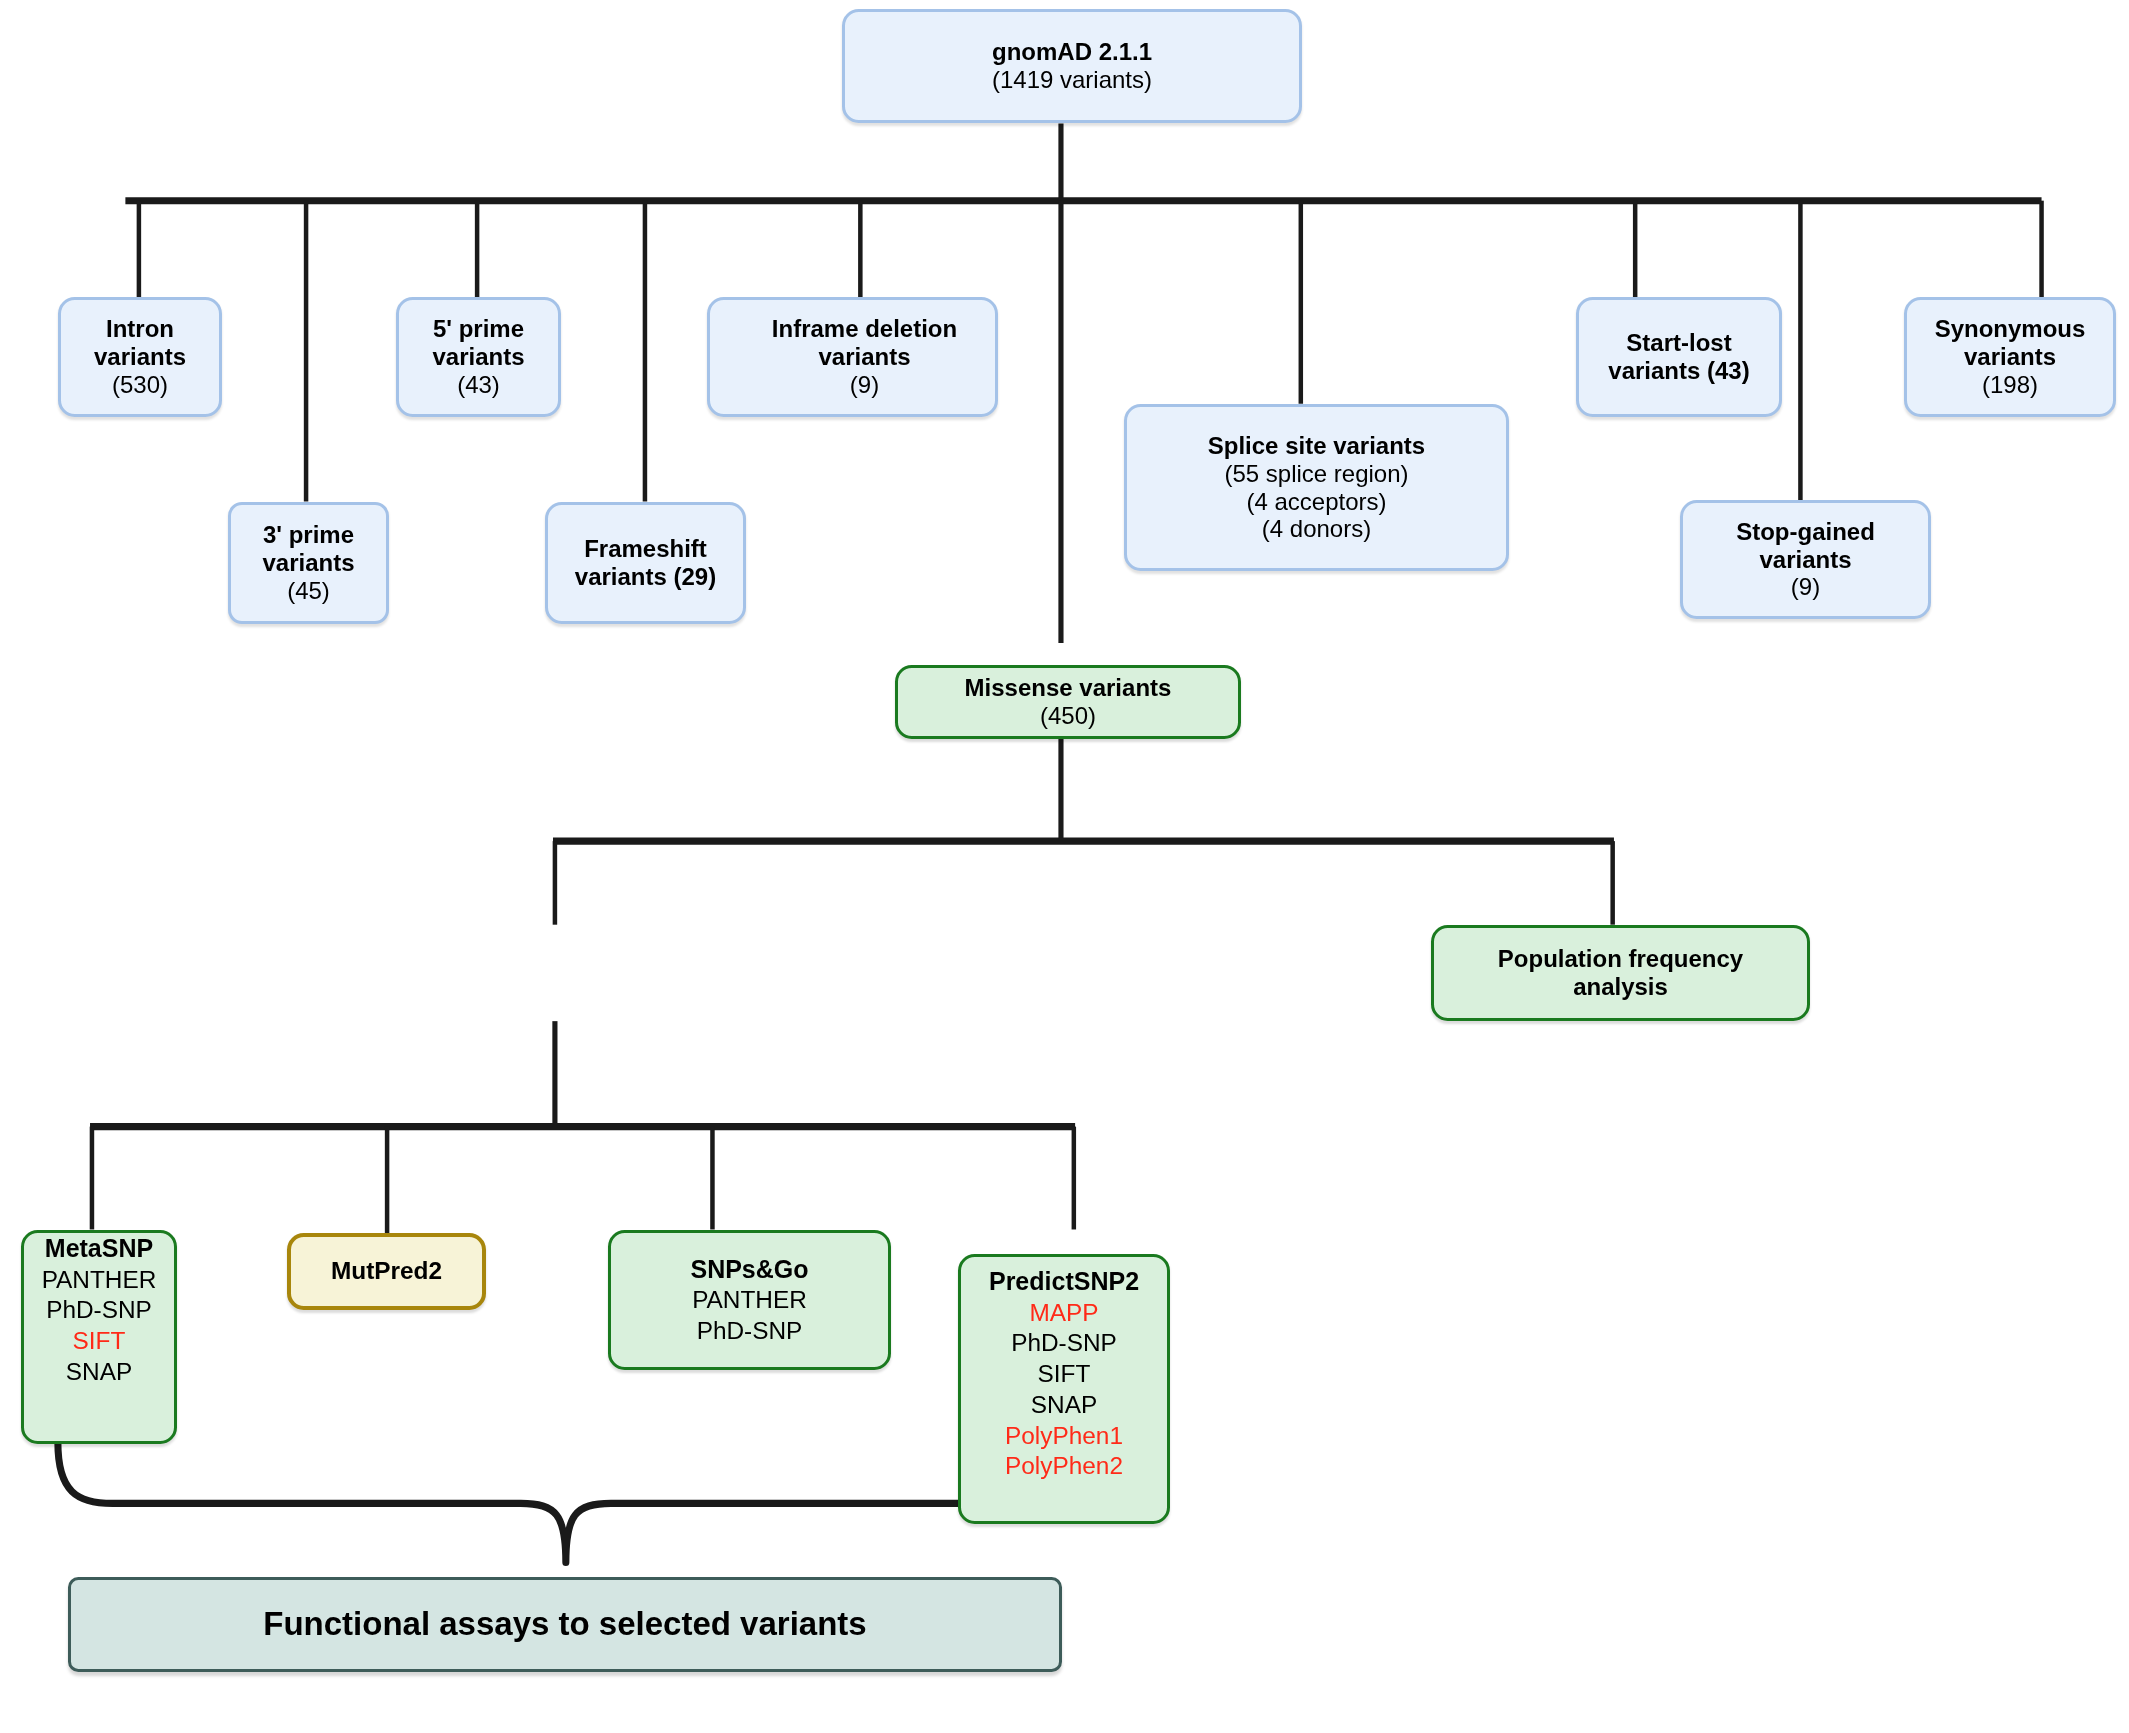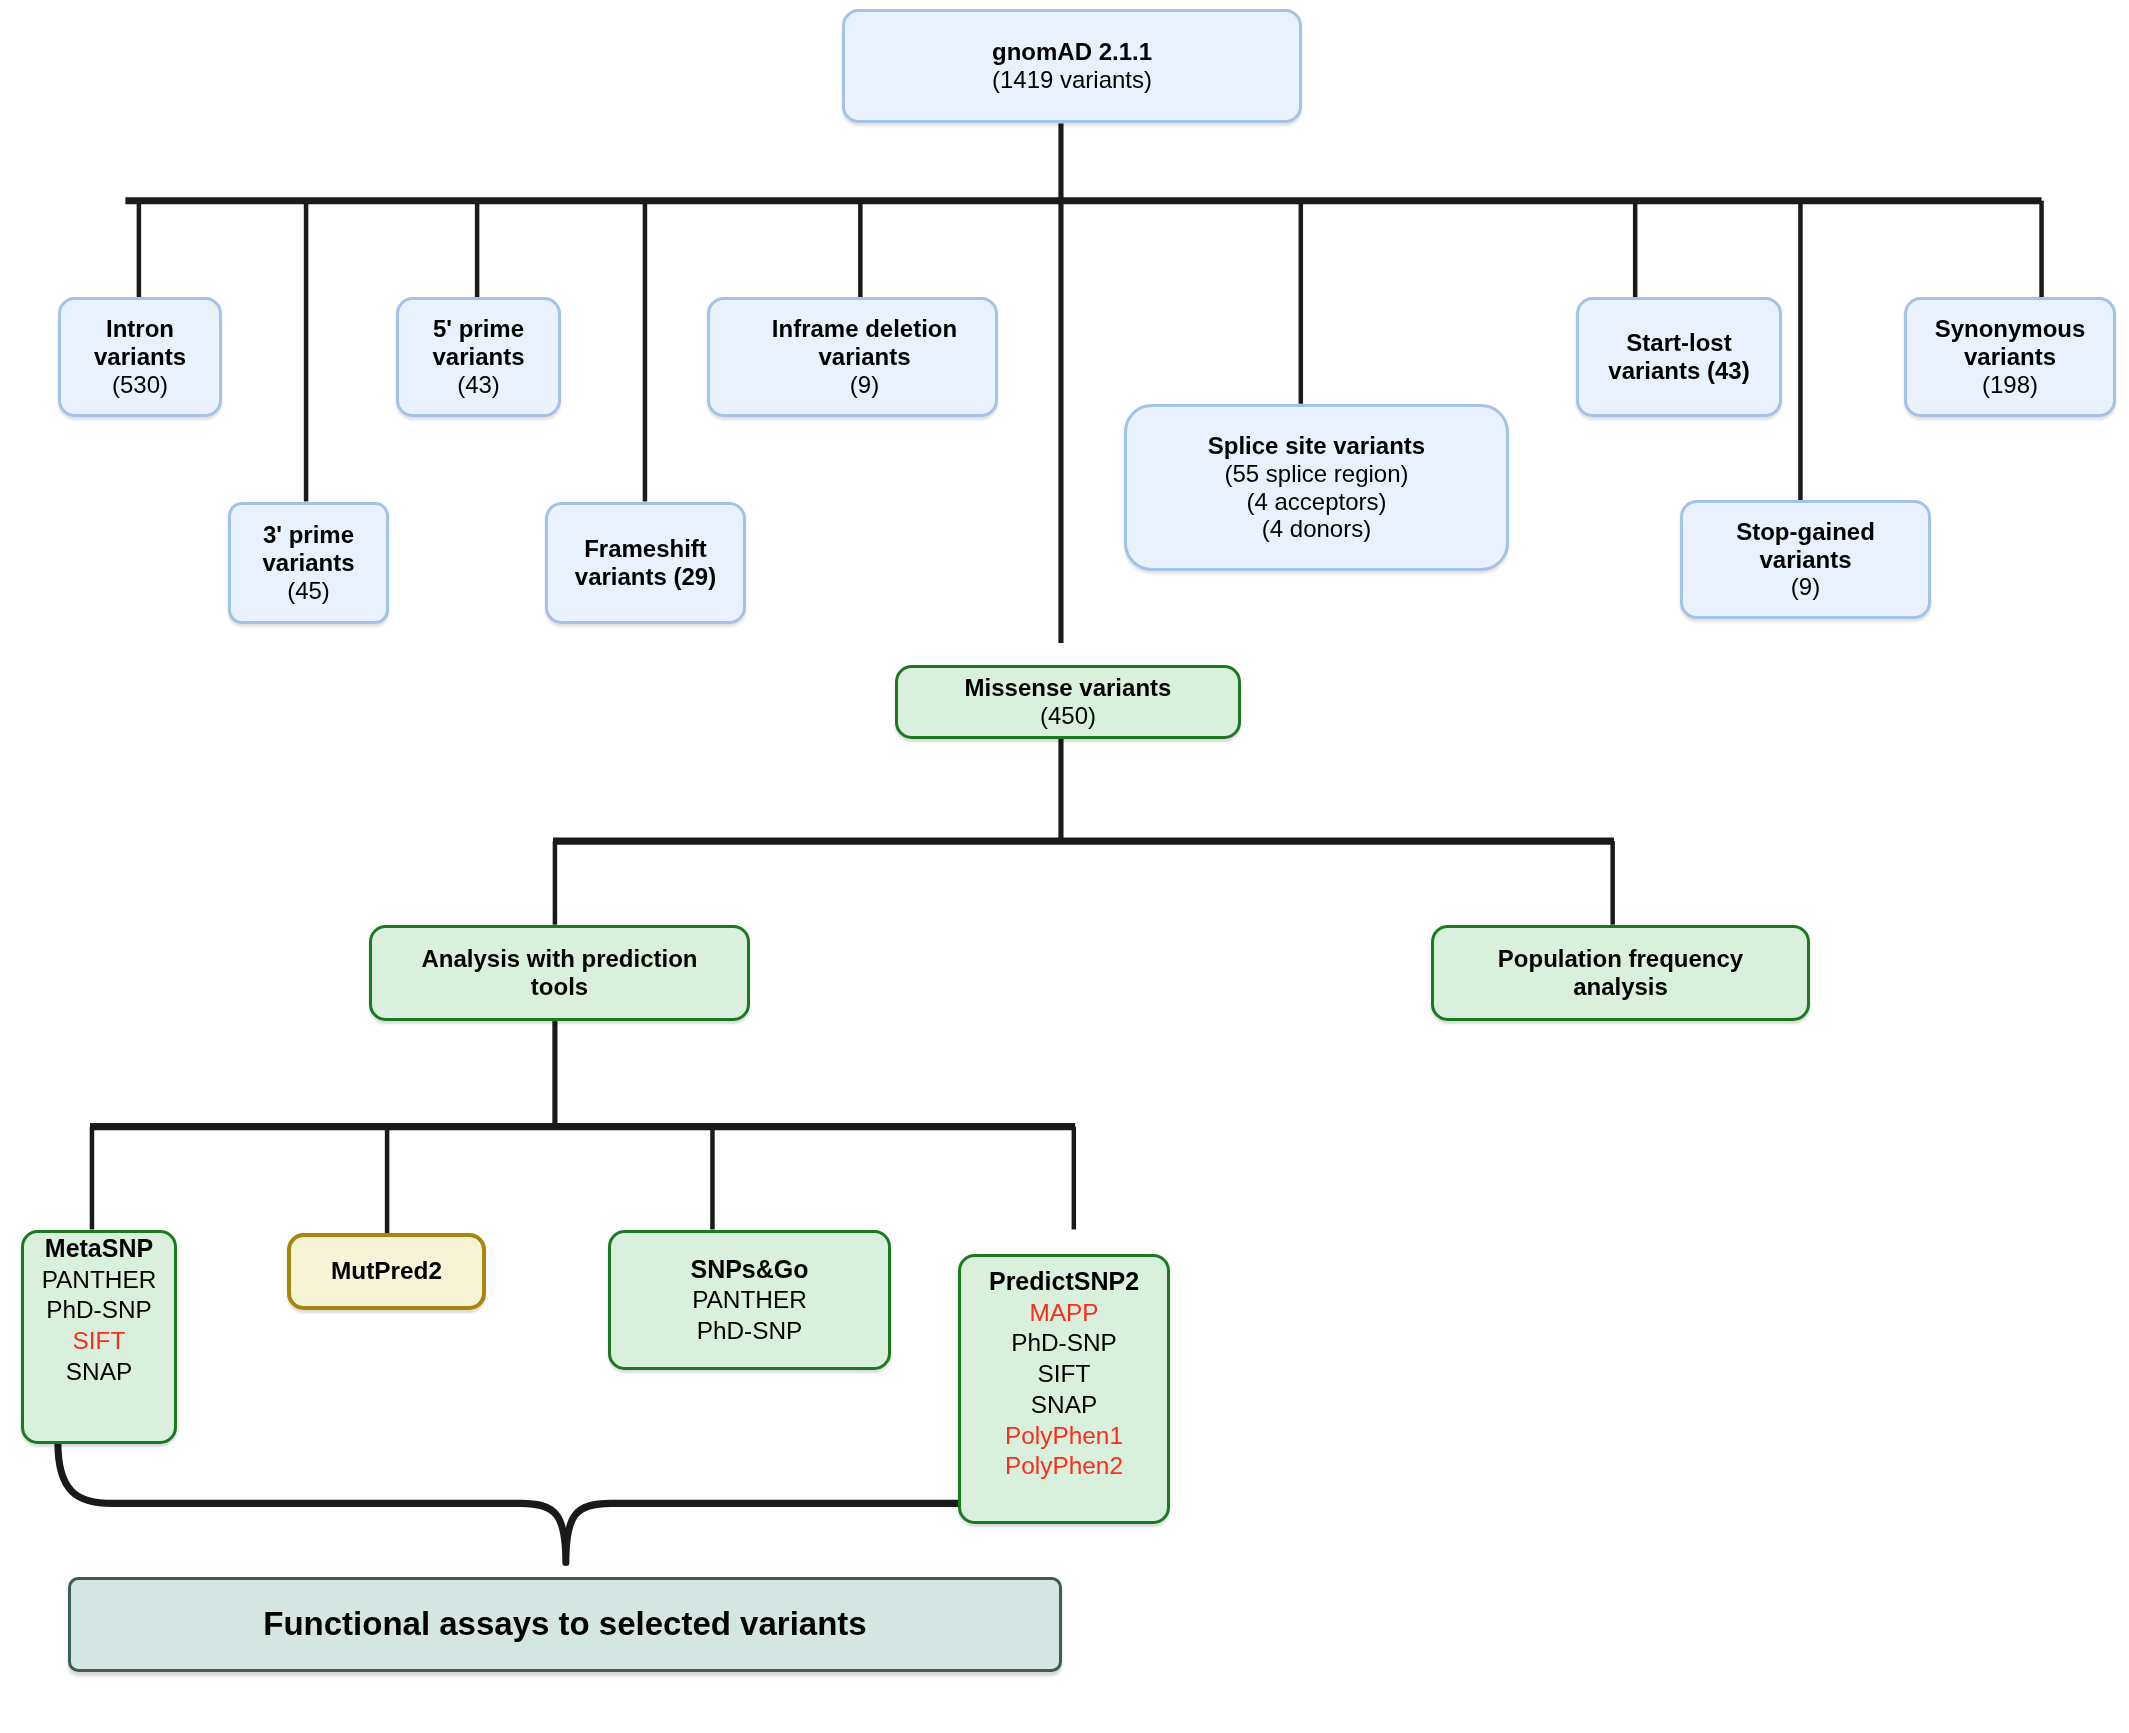--- a/index.html
+++ b/index.html
@@ -157,21 +157,21 @@
     <span class="ln ttl">Frameshift</span>
     <span class="ln ttl">variants (29)</span>
   </div>
 
   <div class="node blue" style="left:707px; top:297px; width:291px; height:120px;padding-left:24px;">
     <span class="ln ttl">Inframe deletion</span>
     <span class="ln ttl">variants</span>
     <span class="ln sub">(9)</span>
   </div>
 
-  <div class="node blue" style="left:1124px; top:404px; width:385px; height:167px;border-radius:28px;">
+  <div class="node blue" style="left:1124px; top:404px; width:385px; height:167px;">
     <span class="ln ttl">Splice site variants</span>
     <span class="ln sub">(55 splice region)</span>
     <span class="ln sub">(4 acceptors)</span>
     <span class="ln sub">(4 donors)</span>
   </div>
 
   <div class="node blue" style="left:1532px; top:297px; width:206px; height:120px;margin-left:44px;">
     <span class="ln ttl">Start-lost</span>
     <span class="ln ttl">variants (43)</span>
   </div>
@@ -186,24 +186,20 @@
     <span class="ln ttl">Synonymous</span>
     <span class="ln ttl">variants</span>
     <span class="ln sub">(198)</span>
   </div>
 
   <div class="node green" style="left:895px; top:645px; width:346px; height:74px;margin-top:20px;">
     <span class="ln ttl">Missense variants</span>
     <span class="ln sub">(450)</span>
   </div>
 
-  <div class="node green" style="left:369px; top:925px; width:381px; height:96px;">
-    <span class="ln ttl">Analysis with prediction</span>
-    <span class="ln ttl">tools</span>
-  </div>
 
   <div class="node green" style="left:1431px; top:925px; width:379px; height:96px;">
     <span class="ln ttl">Population frequency</span>
     <span class="ln ttl">analysis</span>
   </div>
 
   <div class="node green toollist" style="left:21px; top:1230px; width:156px; height:214px; justify-content:flex-start; ">
     <span class="ln ttl">MetaSNP</span>
     <span class="ln">PANTHER</span>
     <span class="ln">PhD-SNP</span>

